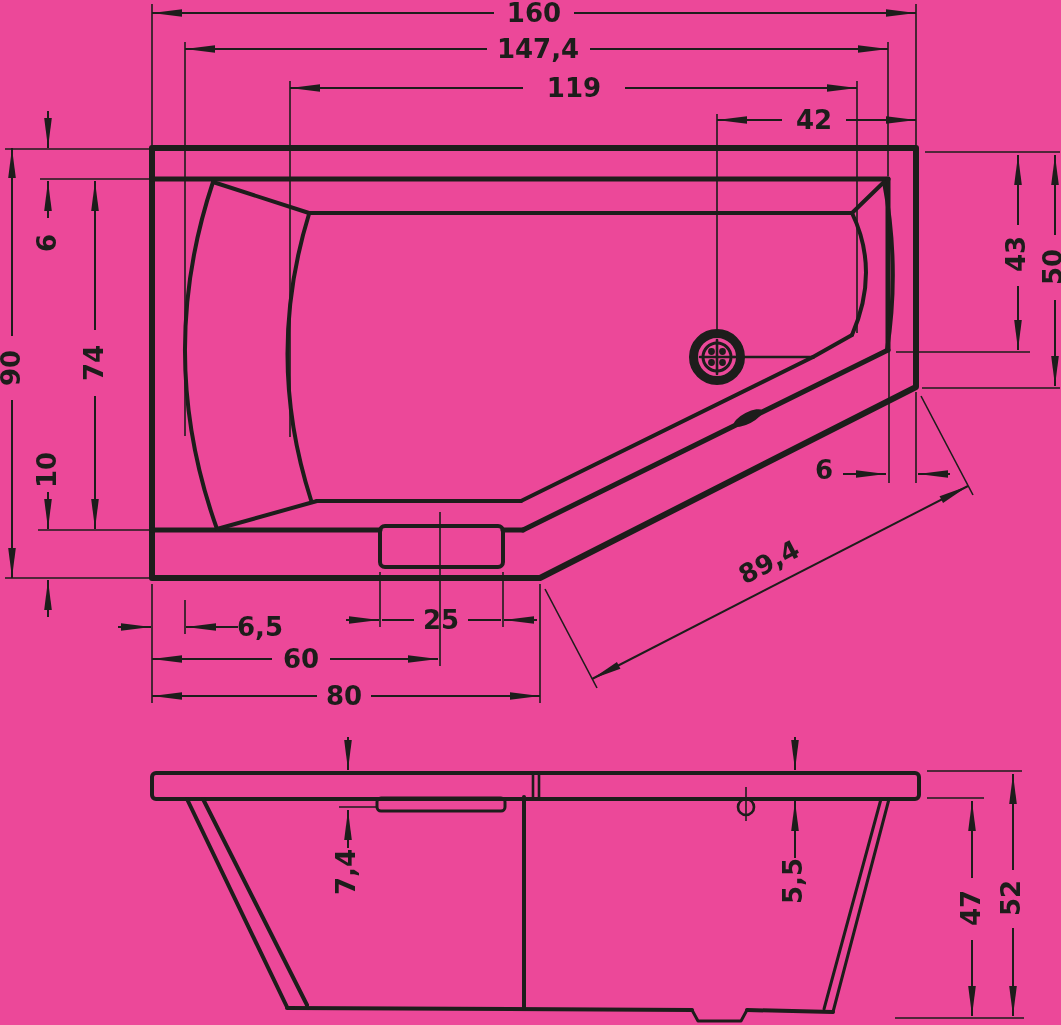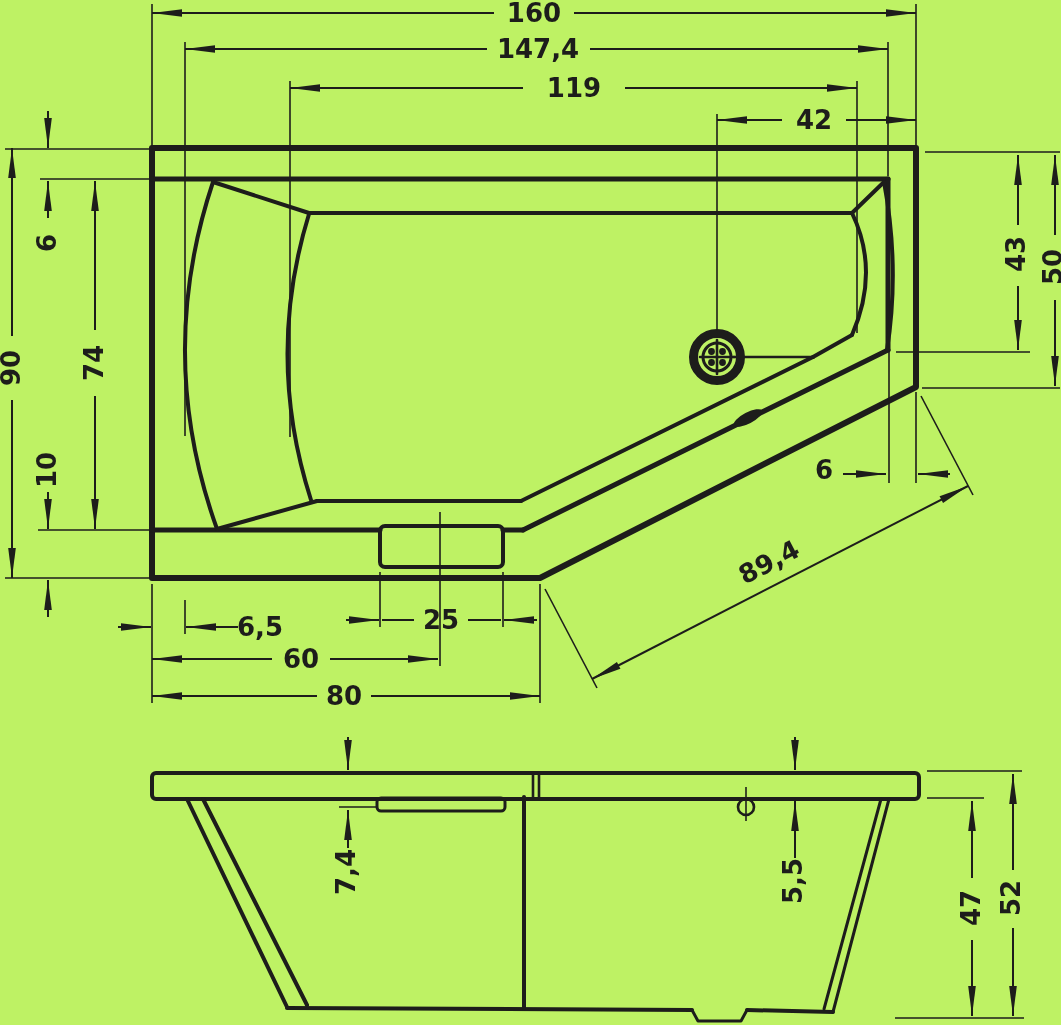--- a/index.html
+++ b/index.html
@@ -1,16 +1,16 @@
 <!DOCTYPE html>
 <html><head>
 <meta charset="utf-8">
 <style>
   html,body{margin:0;padding:0;background:#ffffff;}
-  .stage{width:1061px;height:1025px;position:relative;background:#bef264;}
+  .stage{width:1061px;height:1025px;position:relative;background:#ec4899;}
   svg{display:block;}
   
   .o6{stroke:#1d1d1b;stroke-width:6;fill:none;stroke-linecap:round;stroke-linejoin:round;}
   .o5{stroke:#1d1d1b;stroke-width:5;fill:none;stroke-linecap:round;stroke-linejoin:round;}
   .o4{stroke:#1d1d1b;stroke-width:4;fill:none;stroke-linecap:round;stroke-linejoin:round;}
   .o3{stroke:#1d1d1b;stroke-width:3;fill:none;stroke-linecap:round;stroke-linejoin:round;}
   .o26{stroke:#1d1d1b;stroke-width:2.6;fill:none;stroke-linecap:round;}
   
   .x{stroke:#1d1d1b;stroke-width:1.6;fill:none;}
   

